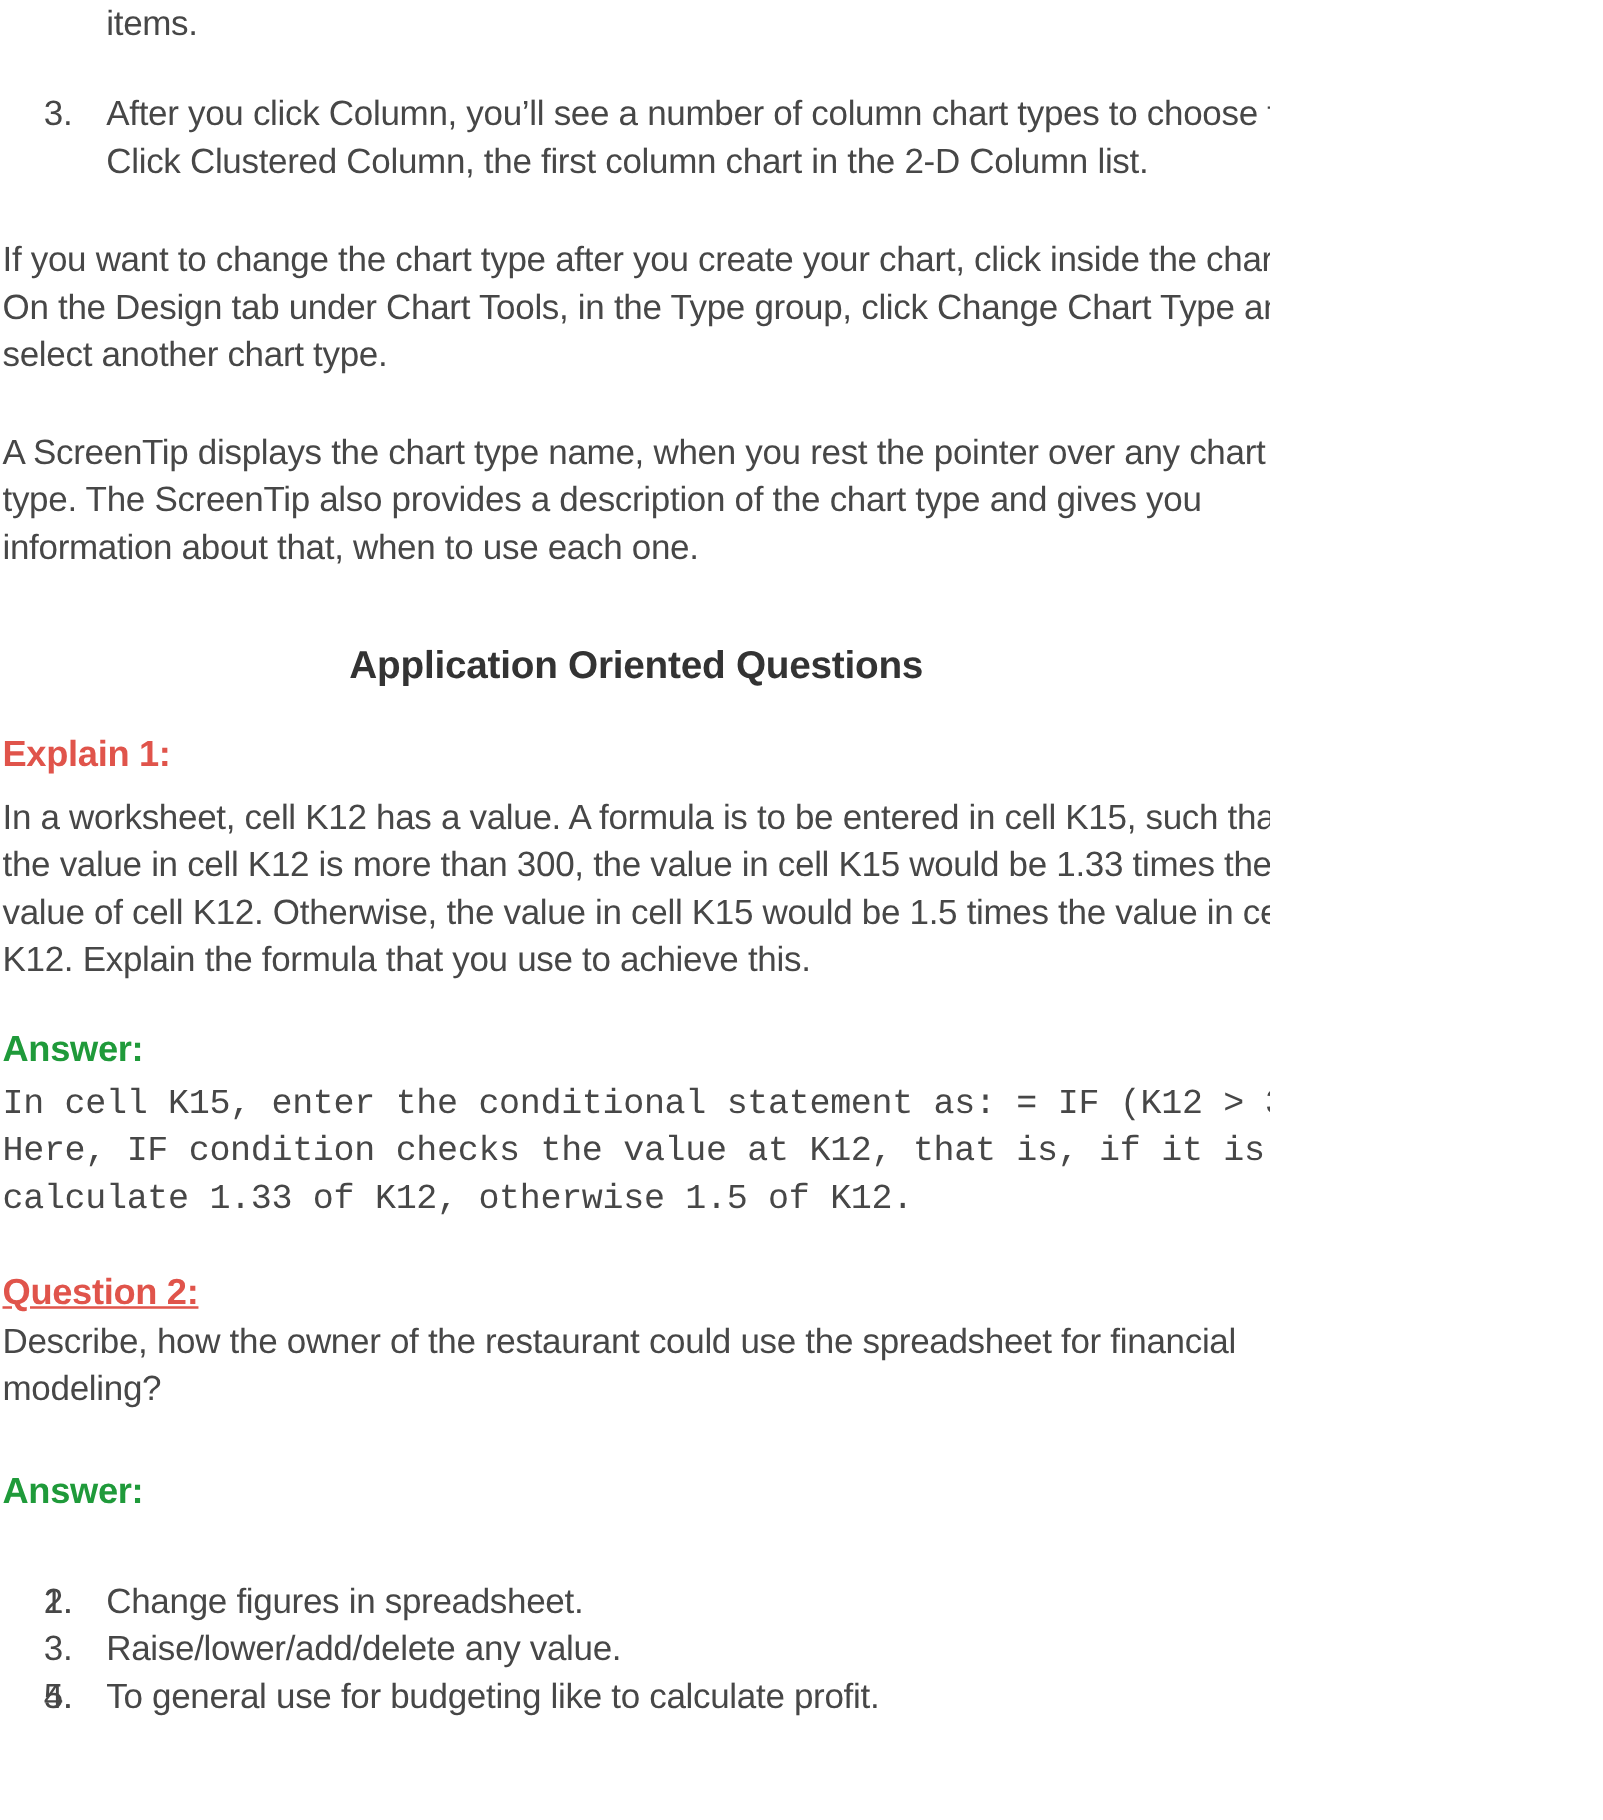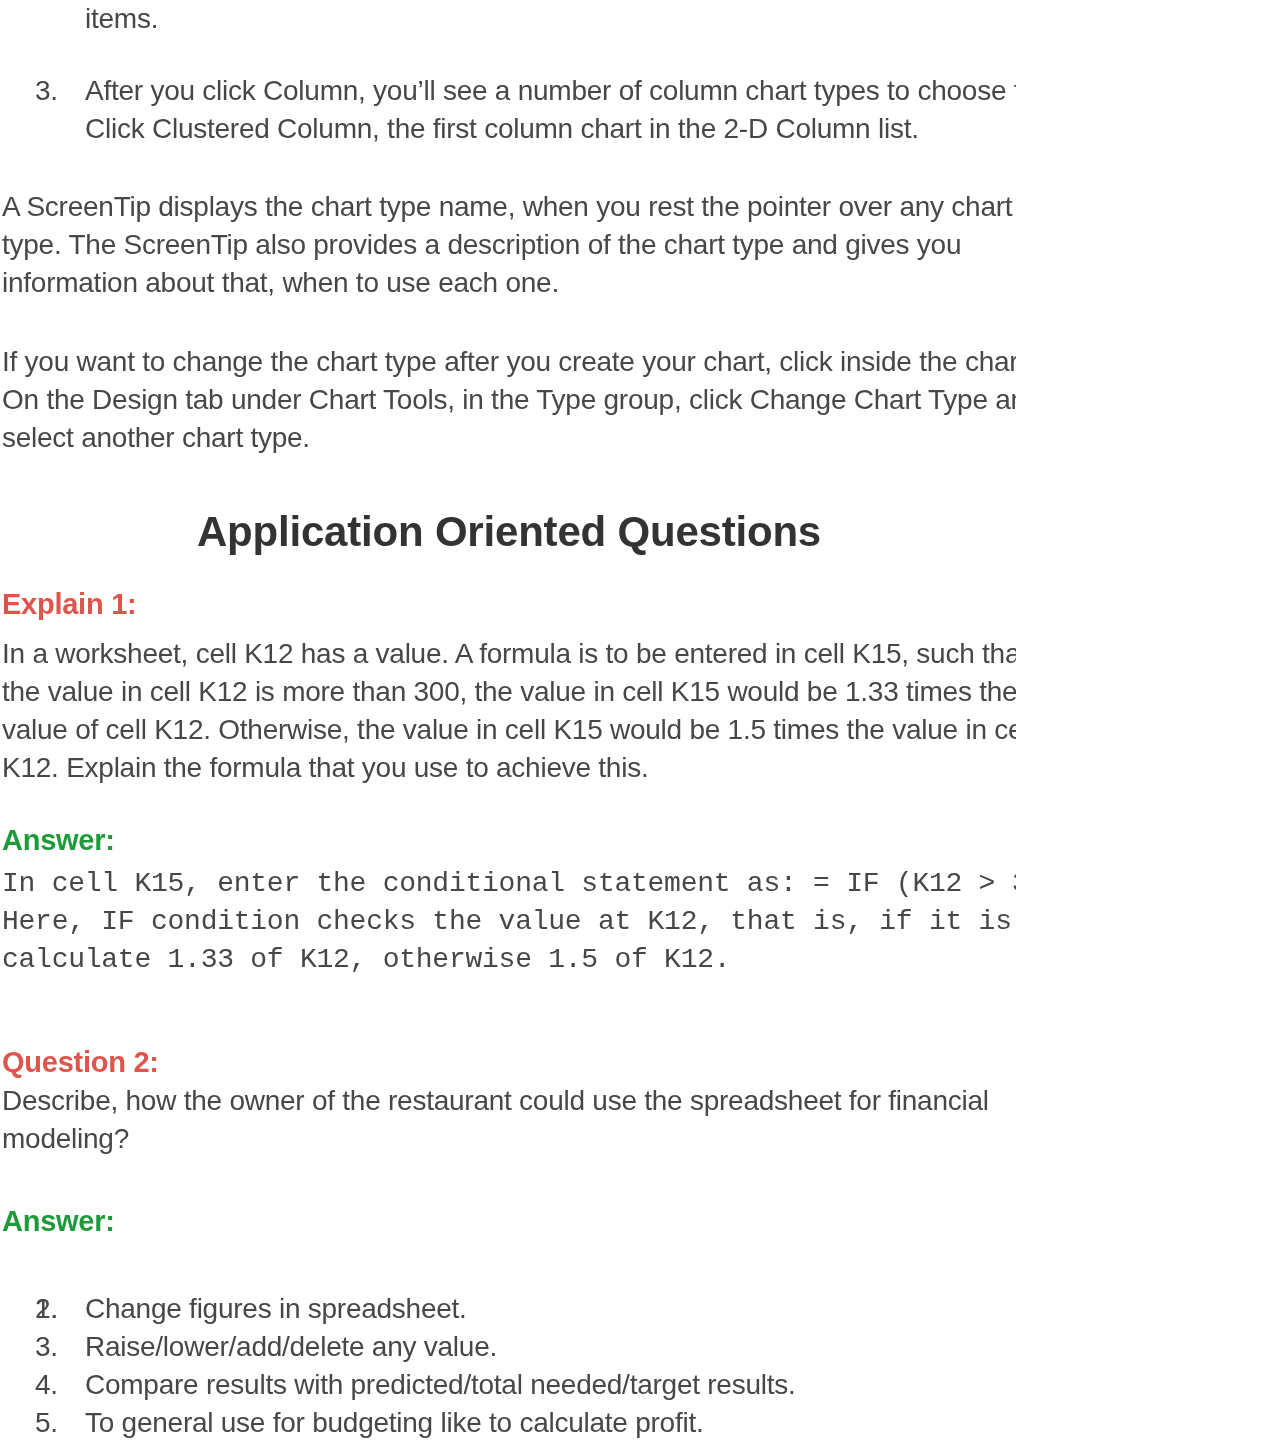--- a/index.html
+++ b/index.html
@@ -41,67 +41,67 @@
     position: absolute;
     left: 33px;
     top: 0;
     white-space: nowrap;
   }
   .step { margin-top: 34px; }
   .para-screentip { margin-top: 40px; }
   .para-changetype { margin-top: 41px; }
   .section-heading {
     margin-top: 53px;
-    font-size: 42px;
+    font-size: 31px;
     line-height: 44px;
     font-weight: bold;
     color: var(--heading-text);
     text-align: center;
     letter-spacing: -0.2px;
   }
   .q-label {
     font-weight: bold;
     color: var(--question-label);
     font-size: 29px;
   }
   .a-label {
     font-weight: bold;
     color: var(--answer-label);
     font-size: 29px;
   }
   .q1-label { margin-top: 31px; }
   .q1-text { margin-top: 12px; }
   .a1-label { margin-top: 34px; }
   .a1-text { margin-top: 6px; font-family: Liberation Mono, monospace; }
-  .q2-label { margin-top: 64px; }
+  .q2-label { margin-top: 36px; text-decoration: underline; }
   .q2-text { margin-top: 1px; }
   .a2-label { margin-top: 44px; }
   .answer-list { margin-top: 50px; }
   .answer-list .numbered { margin-top: 0; }
 </style>
 </head>
 <body>
 
 <div class="doc">
 
   <div class="indented">items.</div>
 
   <div class="numbered step">
     <span class="marker">3.</span>
     <div class="multiline">After you click Column, you’ll see a number of column chart types to choose from.
 Click Clustered Column, the first column chart in the 2-D Column list.</div>
   </div>
 
+  <div class="multiline para-changetype">If you want to change the chart type after you create your chart, click inside the chart.
+On the Design tab under Chart Tools, in the Type group, click Change Chart Type and
+select another chart type.</div>
+
   <div class="multiline para-screentip">A ScreenTip displays the chart type name, when you rest the pointer over any chart
 type. The ScreenTip also provides a description of the chart type and gives you
 information about that, when to use each one.</div>
-
-  <div class="multiline para-changetype">If you want to change the chart type after you create your chart, click inside the chart.
-On the Design tab under Chart Tools, in the Type group, click Change Chart Type and
-select another chart type.</div>
 
   <div class="section-heading">Application Oriented Questions</div>
 
   <div class="q-label q1-label">Explain 1:</div>
 
   <div class="multiline q1-text">In a worksheet, cell K12 has a value. A formula is to be entered in cell K15, such that if
 the value in cell K12 is more than 300, the value in cell K15 would be 1.33 times the
 value of cell K12. Otherwise, the value in cell K15 would be 1.5 times the value in cell
 K12. Explain the formula that you use to achieve this.</div>
 
@@ -125,21 +125,20 @@
     <div class="numbered">
       <span class="marker">2.</span>
       <span>Change figures in spreadsheet.</span>
     </div>
     <div class="numbered">
       <span class="marker">3.</span>
       <span>Raise/lower/add/delete any value.</span>
     </div>
     <div class="numbered">
       <span class="marker">4.</span>
-      <span>Compare results with predicted/total needed/target results.</span>
     </div>
     <div class="numbered">
       <span class="marker">5.</span>
       <span>To general use for budgeting like to calculate profit.</span>
     </div>
   </div>
 
 </div>
 
 </body></html>

